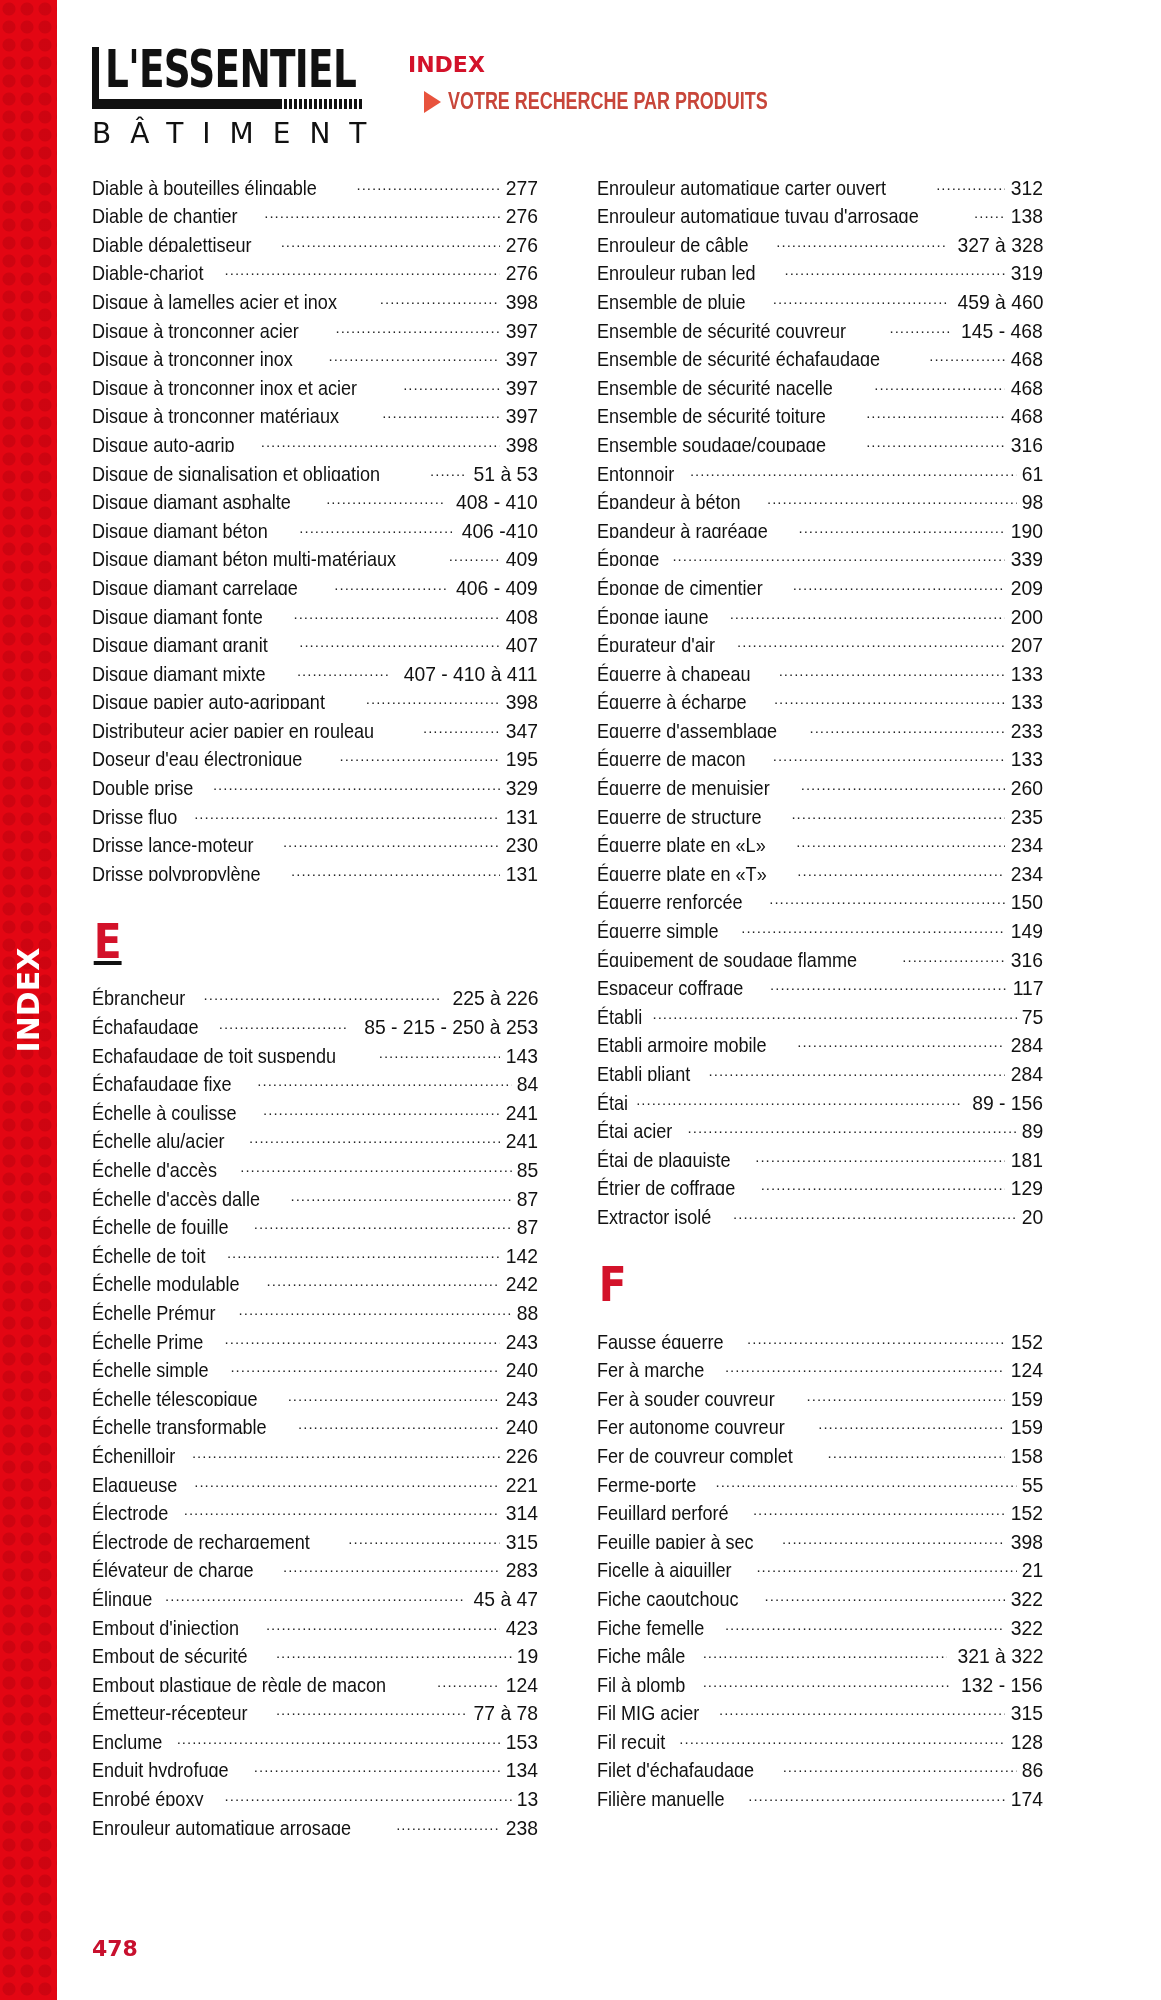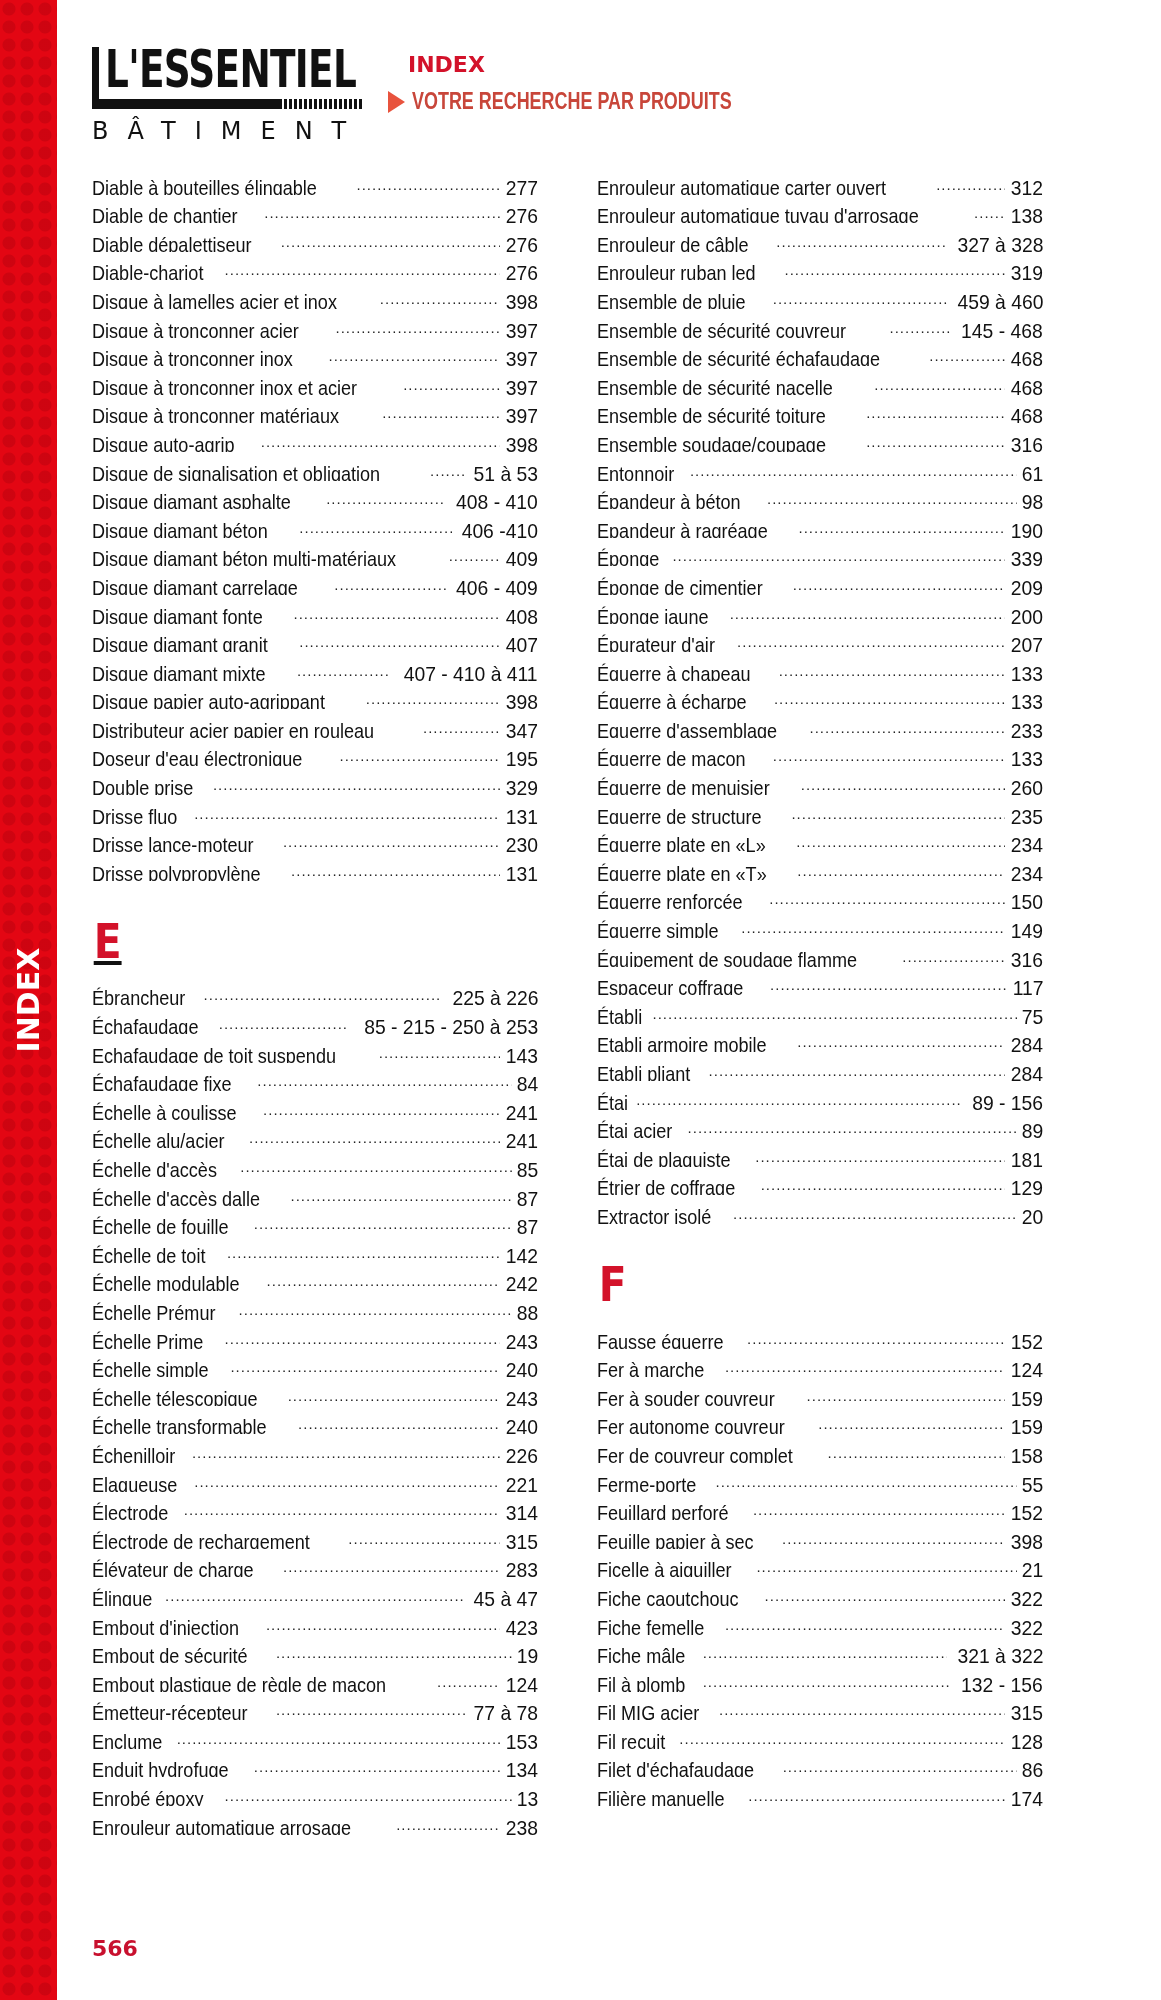--- a/index.html
+++ b/index.html
@@ -27,29 +27,29 @@
   .logo-word {
     position: absolute; left: 6px; top: -4px; font-family: "DejaVu Sans", sans-serif;
     font-weight: bold; font-size: 52px; line-height: 1; color: #111;
     transform: scaleX(0.72); transform-origin: left top; letter-spacing: -1px; white-space: nowrap;
   }
   .logo-dots {
     position: absolute; right: 0; bottom: -10px; width: 80px; height: 10px;
     background: repeating-linear-gradient(90deg, #fff 0 2px, transparent 2px 5px);
   }
   .logo-sub {
-    margin-top: 8px; font-family: "DejaVu Sans", sans-serif; font-size: 24px; color: #111;
+    margin-top: 8px; font-family: "DejaVu Sans", sans-serif; font-size: 28px; color: #111;
     letter-spacing: 19px; white-space: nowrap;
   }
   .header-title {
     position: absolute; left: 408px; top: 52px; color: #d3122a;
     font-family: "DejaVu Sans", sans-serif; font-weight: bold; font-size: 22px;
   }
   .header-sub {
-    position: absolute; left: 388px; top: 88px; color: #c8463a;
+    position: absolute; left: 424px; top: 88px; color: #c8463a;
     font-family: "Liberation Sans", sans-serif; font-weight: bold; font-size: 23px;
     display: flex; align-items: center; white-space: nowrap;
   }
   .header-sub .sub-text { display: inline-block; transform: scaleX(0.78); transform-origin: left center; }
   .play-icon {
     width: 0; height: 0; border-top: 11px solid transparent; border-bottom: 11px solid transparent;
     border-left: 17px solid #e8533d; margin-right: 7px;
   }
   .col { position: absolute; top: 166px; width: 446px; }
   .col-left { left: 92px; text-decoration: underline; }
@@ -652,13 +652,13 @@
         <span class="page">86</span>
       </div>
       <div class="entry">
         <span class="name">Filière manuelle</span>
         <span class="dots"></span>
         <span class="page">174</span>
       </div>
     </div>
 </div>
 
-<div class="page-number">566</div>
+<div class="page-number">478</div>
 
 </body></html>

